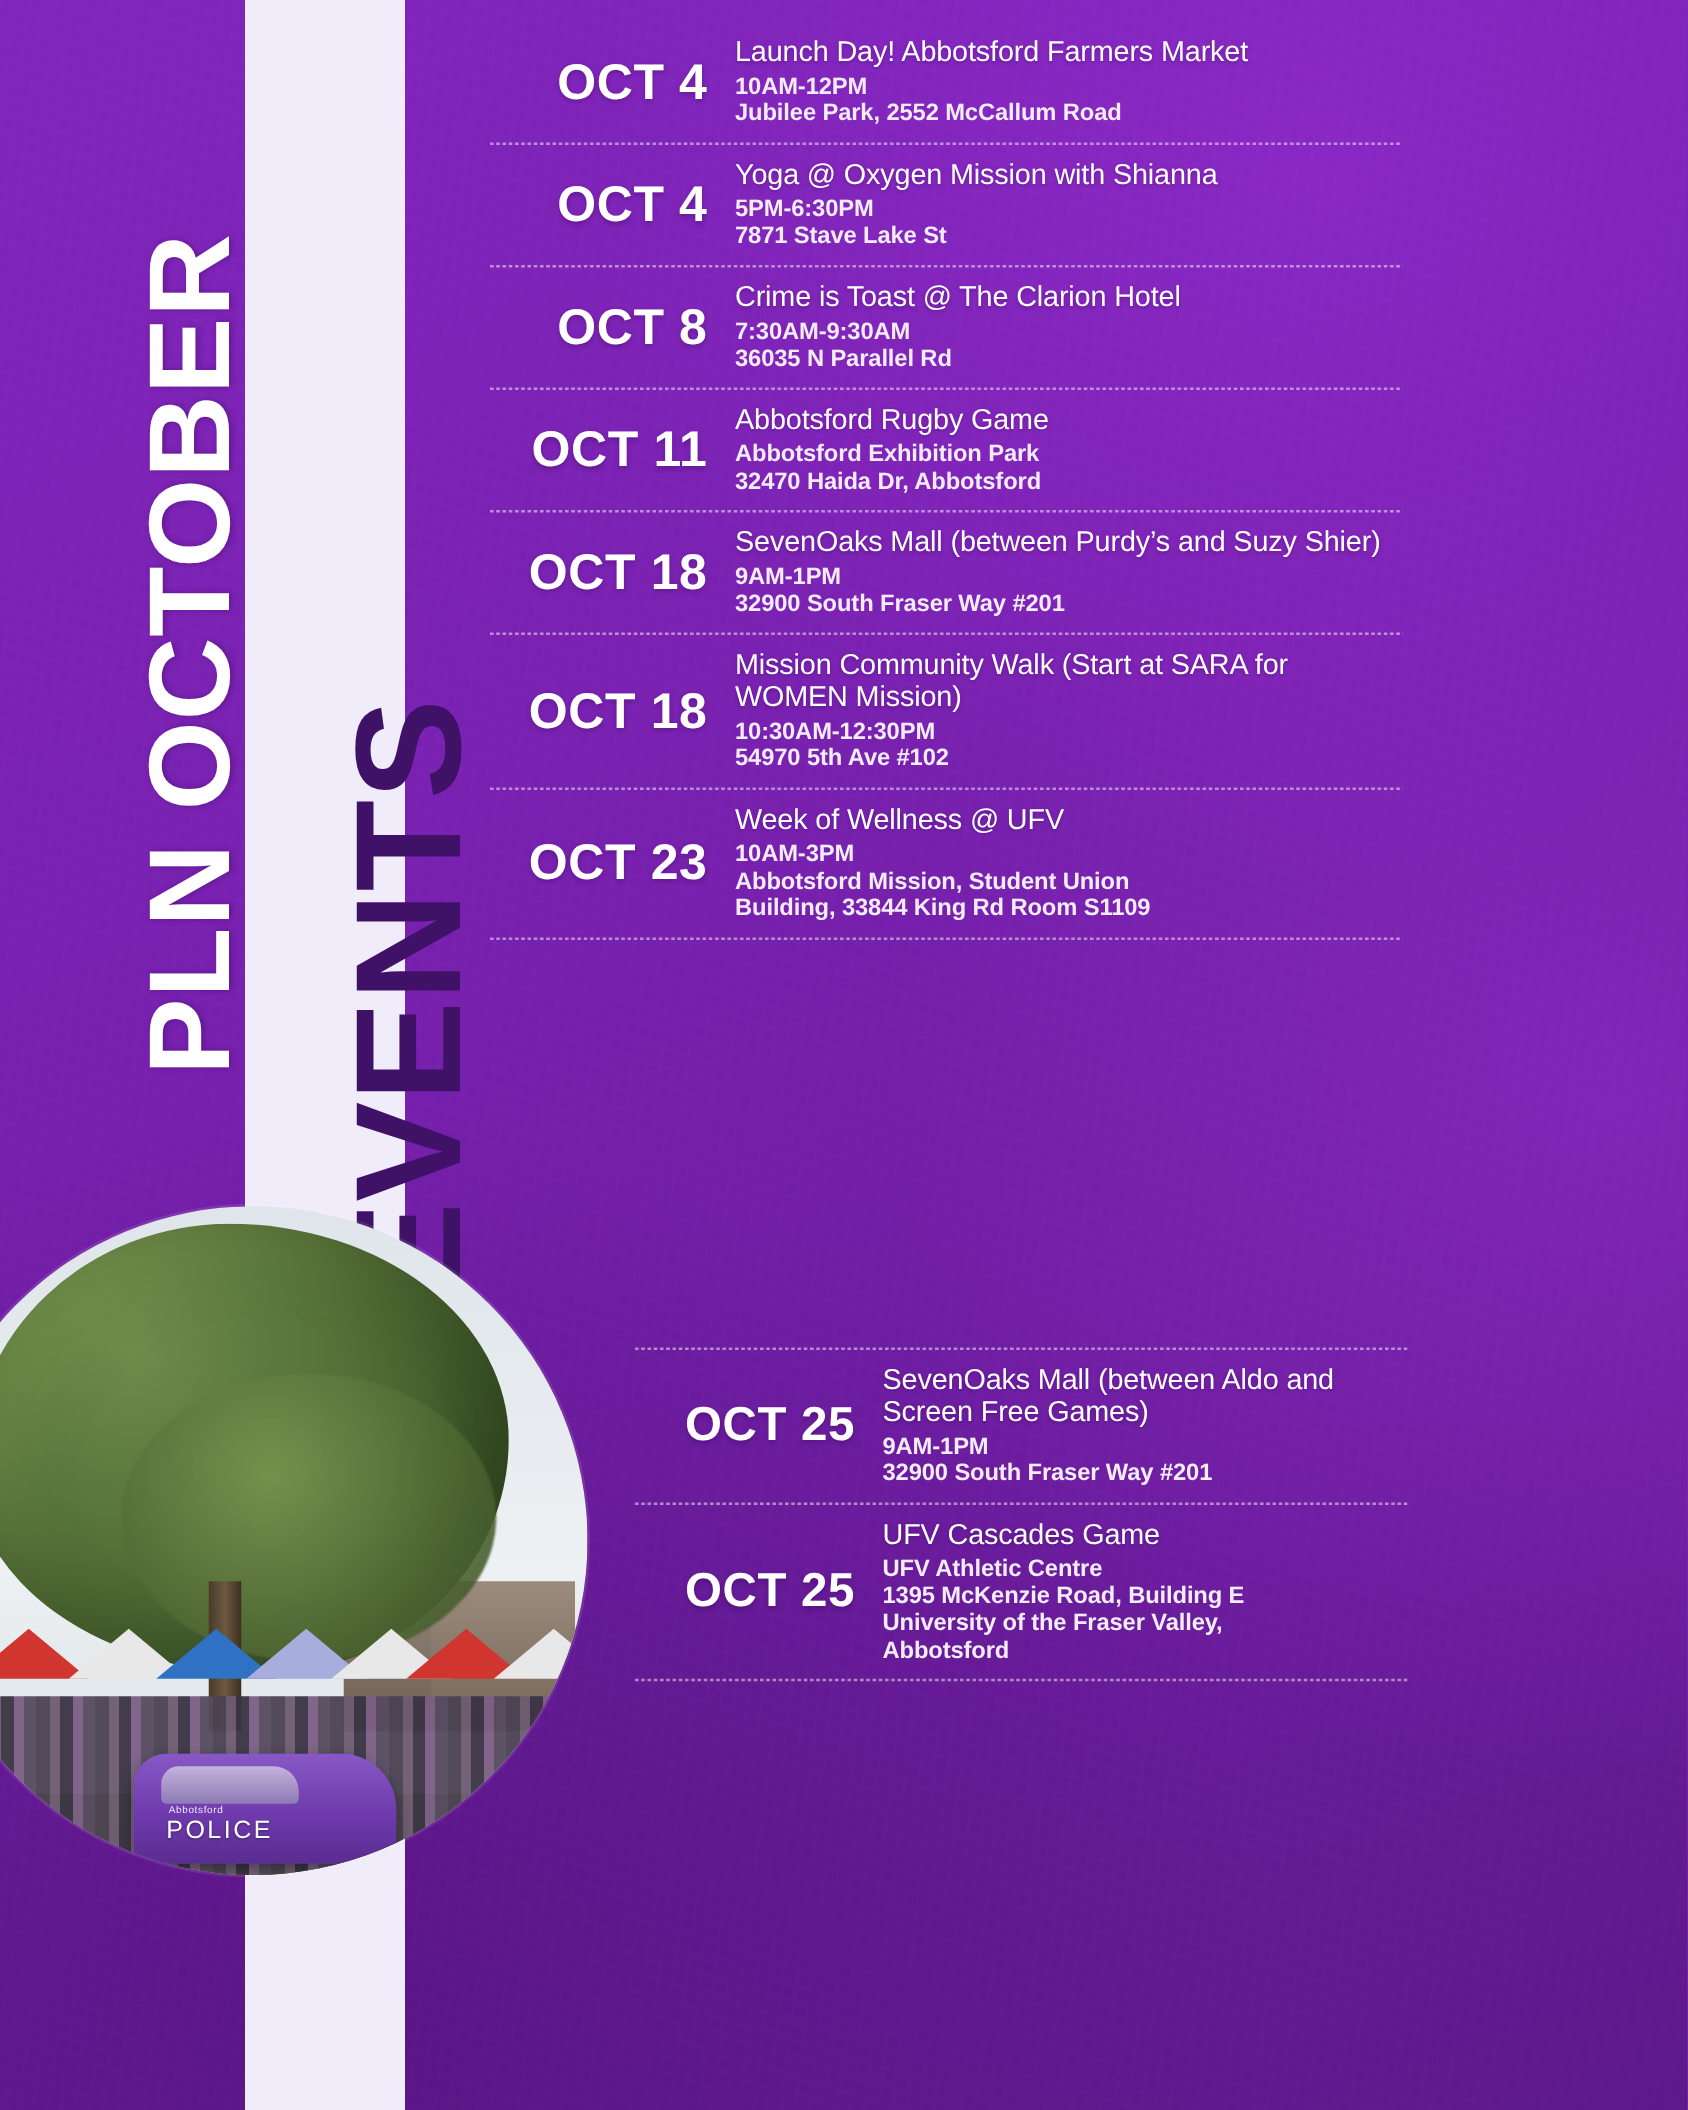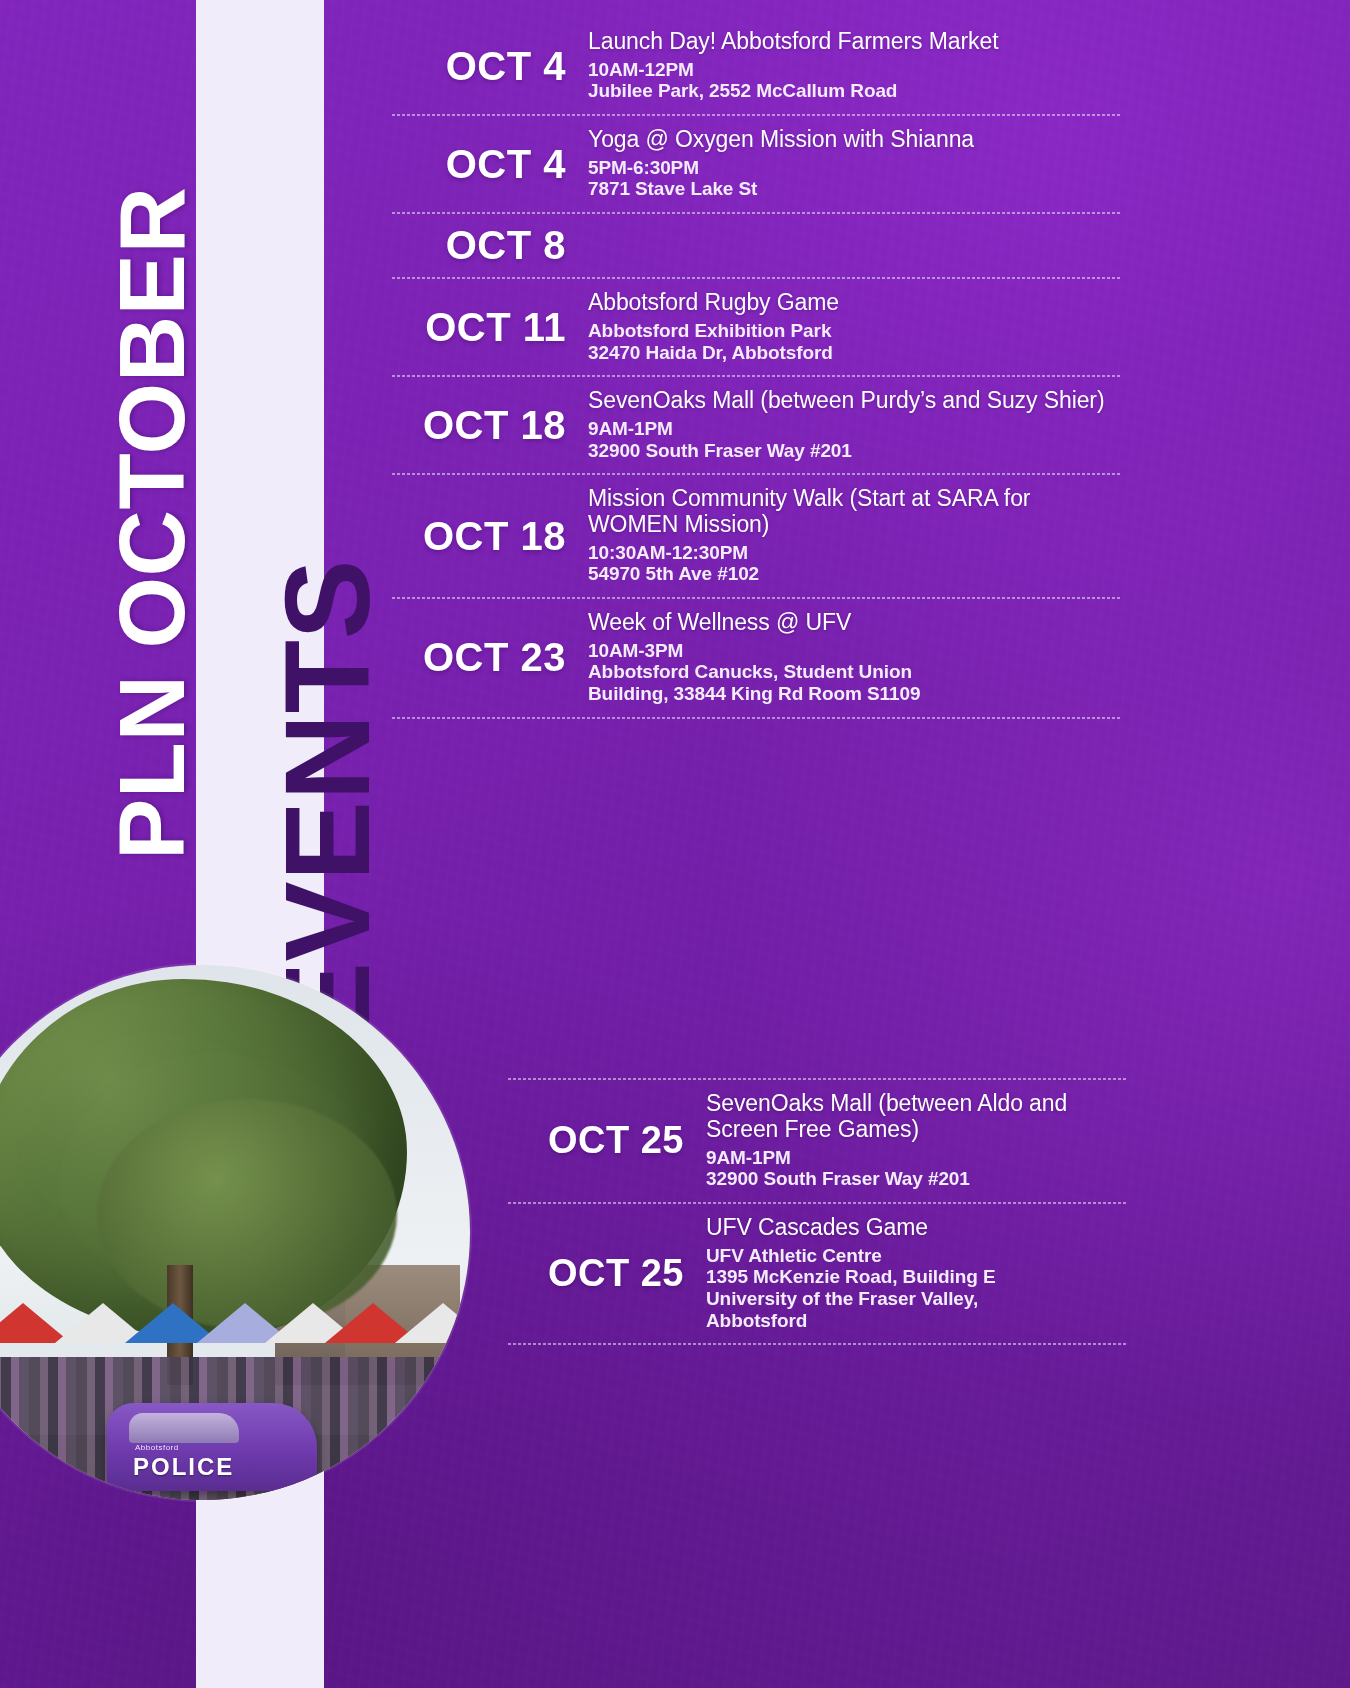--- a/index.html
+++ b/index.html
@@ -139,21 +139,21 @@
     background:linear-gradient(#8858c6,#6e3aad 55%,#5a2d91);
     box-shadow:0 4px 10px rgba(0,0,0,.35);
   }
   #ph-car-win {
     position:absolute; left:22px; top:10px; width:110px; height:30px;
     border-radius:14px 20px 4px 4px;
     background:linear-gradient(#c3b3dc,#8f7bb5);
   }
   #ph-car-text {
     position:absolute; left:26px; top:50px;
-    font-size:24px; font-weight:700; letter-spacing:2px;
+    font-size:20px; font-weight:400; letter-spacing:2px;
     color:#ffffff;
     text-shadow:0 1px 2px rgba(0,0,0,.4);
   }
   #ph-car-sub {
     position:absolute; left:28px; top:40px;
     font-size:8px; color:#efe6fb; letter-spacing:.5px;
   }
   #ph-dog {
     position:absolute; left:40px; top:480px; width:36px; height:44px;
     border-radius:14px 14px 10px 10px;
@@ -273,20 +273,27 @@
         <div class="event-title">Yoga @ Oxygen Mission with Shianna</div>
         <div class="event-lines">
           <div class="event-line">5PM-6:30PM</div>
           <div class="event-line">7871 Stave Lake St</div>
         </div>
       </div>
     </div>
     <div class="divider"></div>
     <div class="event-row">
       <div class="event-date">OCT 8</div>
+      <div class="event-info">
+        <div class="event-title">Crime is Toast @ The Clarion Hotel</div>
+        <div class="event-lines">
+          <div class="event-line">7:30AM-9:30AM</div>
+          <div class="event-line">36035 N Parallel Rd</div>
+        </div>
+      </div>
     </div>
     <div class="divider"></div>
     <div class="event-row">
       <div class="event-date">OCT 11</div>
       <div class="event-info">
         <div class="event-title">Abbotsford Rugby Game</div>
         <div class="event-lines">
           <div class="event-line">Abbotsford Exhibition Park</div>
           <div class="event-line">32470 Haida Dr, Abbotsford</div>
         </div>
@@ -314,21 +321,21 @@
         </div>
       </div>
     </div>
     <div class="divider"></div>
     <div class="event-row">
       <div class="event-date">OCT 23</div>
       <div class="event-info">
         <div class="event-title">Week of Wellness @ UFV</div>
         <div class="event-lines">
           <div class="event-line">10AM-3PM</div>
-          <div class="event-line">Abbotsford Canucks, Student Union</div>
+          <div class="event-line">Abbotsford Mission, Student Union</div>
           <div class="event-line">Building, 33844 King Rd Room S1109</div>
         </div>
       </div>
     </div>
     <div class="divider"></div>
   </div>
 <div id="events-bottom">
     <div class="divider"></div>
     <div class="event-row">
       <div class="event-date">OCT 25</div>

